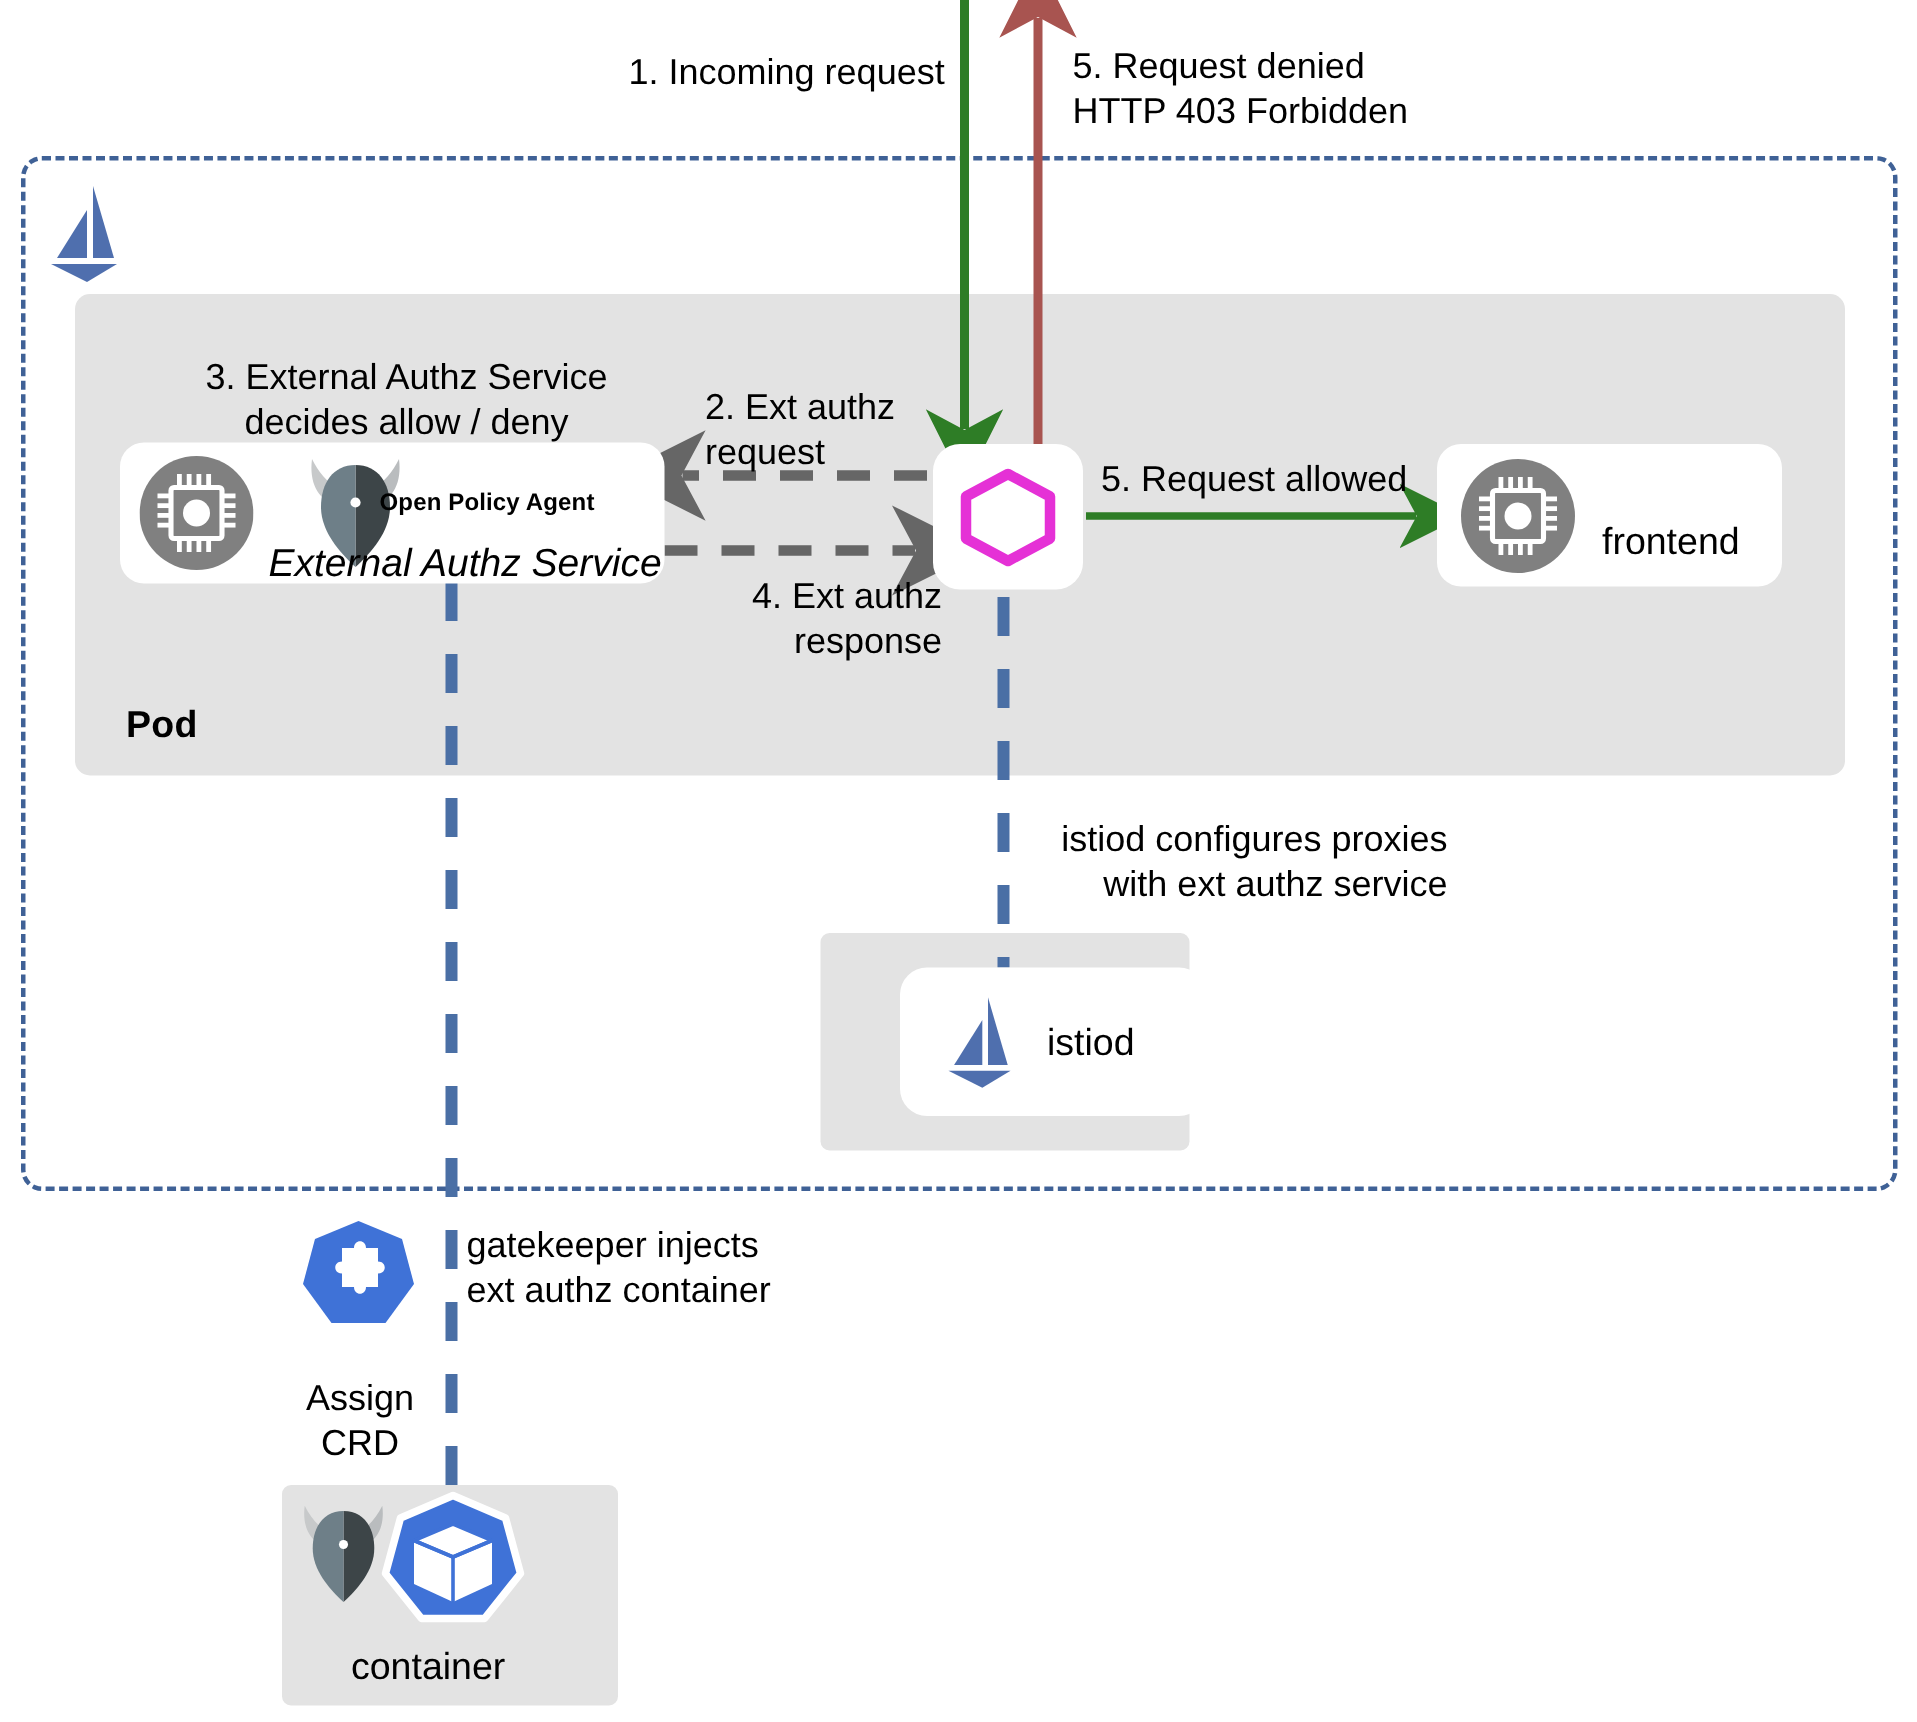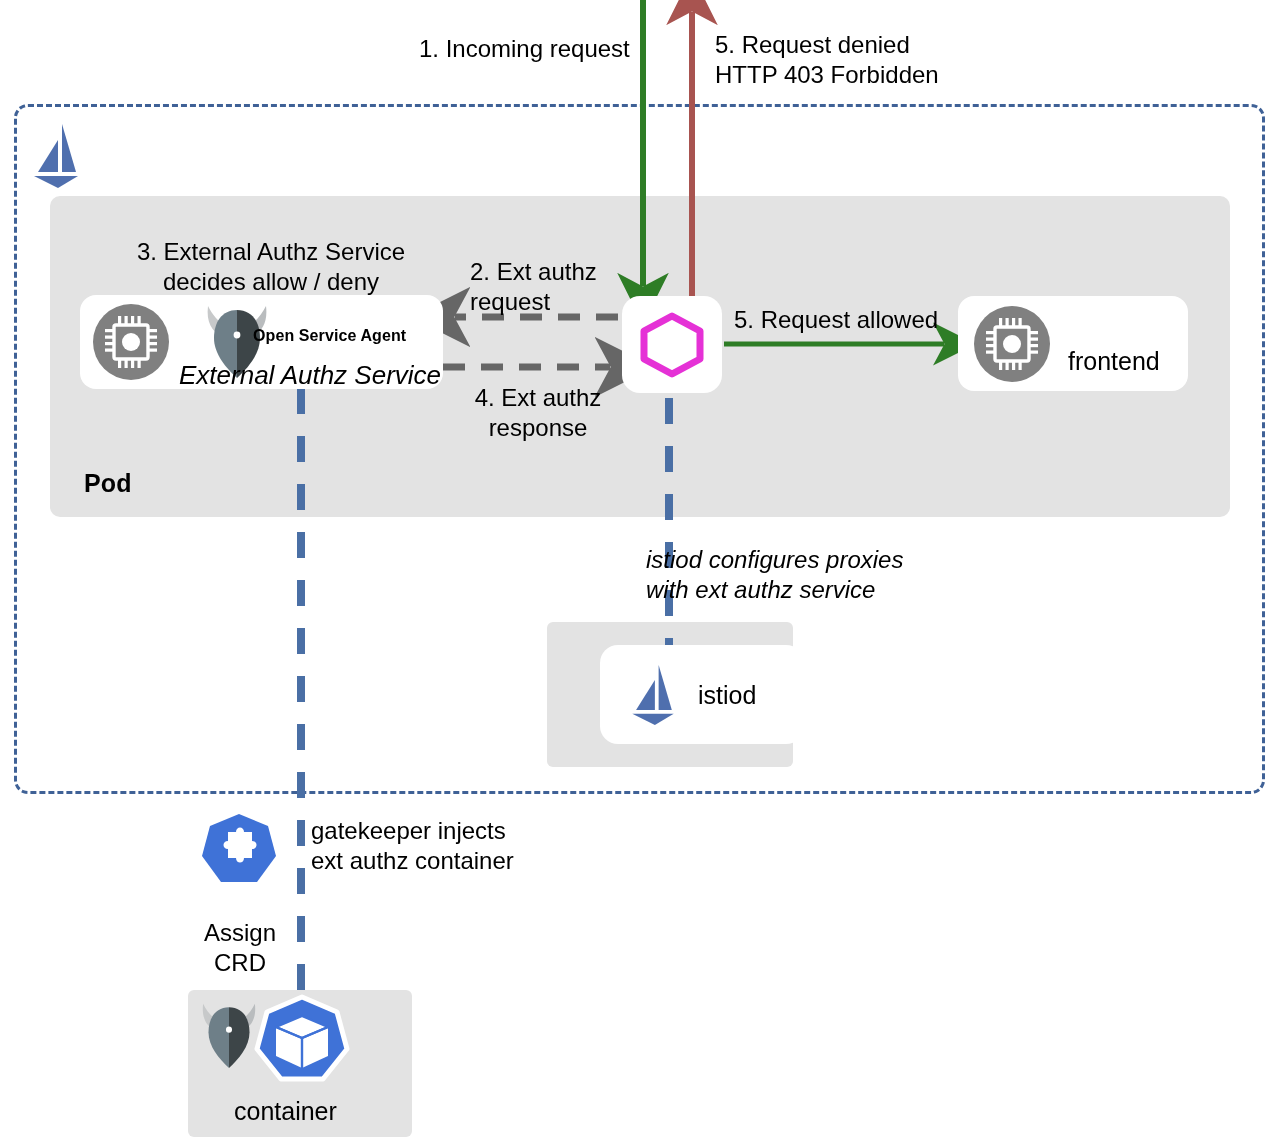--- a/index.html
+++ b/index.html
@@ -49,23 +49,23 @@
   .card-envoy{left:622px; top:296px; width:100px; height:97px; border-radius:18px;}
   .card-frontend{left:958px; top:296px; width:230px; height:95px;}
   .card-istiod{left:600px; top:645px; width:204px; height:99px; border-radius:18px;}
 
   
   .txt{white-space:pre; line-height:1.26;}
   .t-incoming{left:419px; top:34px; font-size:24px;}
   .t-denied{left:715px; top:30px; font-size:24px; text-align:left;}
   .t-decides{left:136px; top:237px; font-size:24px; text-align:center; width:270px;}
   .t-extreq{left:470px; top:257px; font-size:24px; width:136px;}
-  .t-extresp{left:448px; top:383px; font-size:24px; text-align:center; width:180px;}
+  .t-extresp{left:448px; top:383px; font-size:24px; text-align:right; width:180px;}
   .t-allowed{left:734px; top:305px; font-size:24px;}
-  .t-istiodcfg{left:646px; top:545px; font-size:24px; text-align:left; width:265px;font-style:italic;}
+  .t-istiodcfg{left:700px; top:545px; font-size:24px; text-align:right; width:265px;}
   .t-gkinject{left:311px; top:816px; font-size:24px;}
   .t-assign{left:196px; top:918px; font-size:24px; text-align:center; width:88px;}
 
   .node-label{position:absolute; font-size:25px; white-space:nowrap;}
   .lbl-extauthz{left:179px; top:360px; font-size:26px;font-style:italic;}
   .lbl-opa{left:253px; top:327px; font-size:16px; font-weight:bold; letter-spacing:.1px;}
   .lbl-gatekeeper{left:234px; top:1097px;}
 </style>
 </head>
 <body>
@@ -139,21 +139,21 @@
     </svg>
 
     <svg style="position:absolute;left:120px;top:5px;width:74px;height:82px;" viewBox="0 0 74 82">
       <path d="M8 6 C6 22 12 32 22 36 L26 26 C18 22 12 14 8 6 Z" fill="#c7c9ca"></path>
       <path d="M66 6 C68 22 62 32 52 36 L48 26 C56 22 62 14 66 6 Z" fill="#b9bcbe"></path>
       <path d="M37 10 C52 10 60 22 60 38 C60 54 48 68 37 78 Z" fill="#3d4548"></path>
       <path d="M37 10 C22 10 14 22 14 38 C14 54 26 68 37 78 Z" fill="#6e7f88"></path>
       <circle cx="37" cy="35" r="3.4" fill="#ffffff"></circle>
     </svg>
 
-    <span class="node-label lbl-opa" style="position:absolute;left:173px;top:32px;">Open Service Agent</span>
+    <span class="node-label lbl-opa" style="position:absolute;left:173px;top:32px;">Open Policy Agent</span>
   </div>
   <span class="abs node-label lbl-extauthz">External Authz Service</span>
 
   <div class="abs card card-envoy">
     <svg style="position:absolute;left:16px;top:16px;width:68px;height:66px;" viewBox="0 0 68 66">
       <path d="M34 4 L62 19 L62 47 L34 62 L6 47 L6 19 Z" fill="none" stroke="#e531d6" stroke-width="7" stroke-linejoin="round"></path>
     </svg>
   </div>
 
   <div class="abs card card-frontend">

